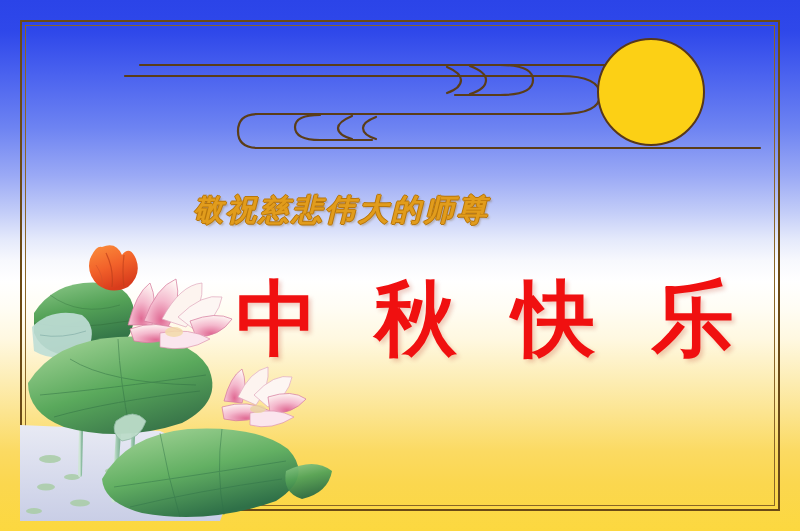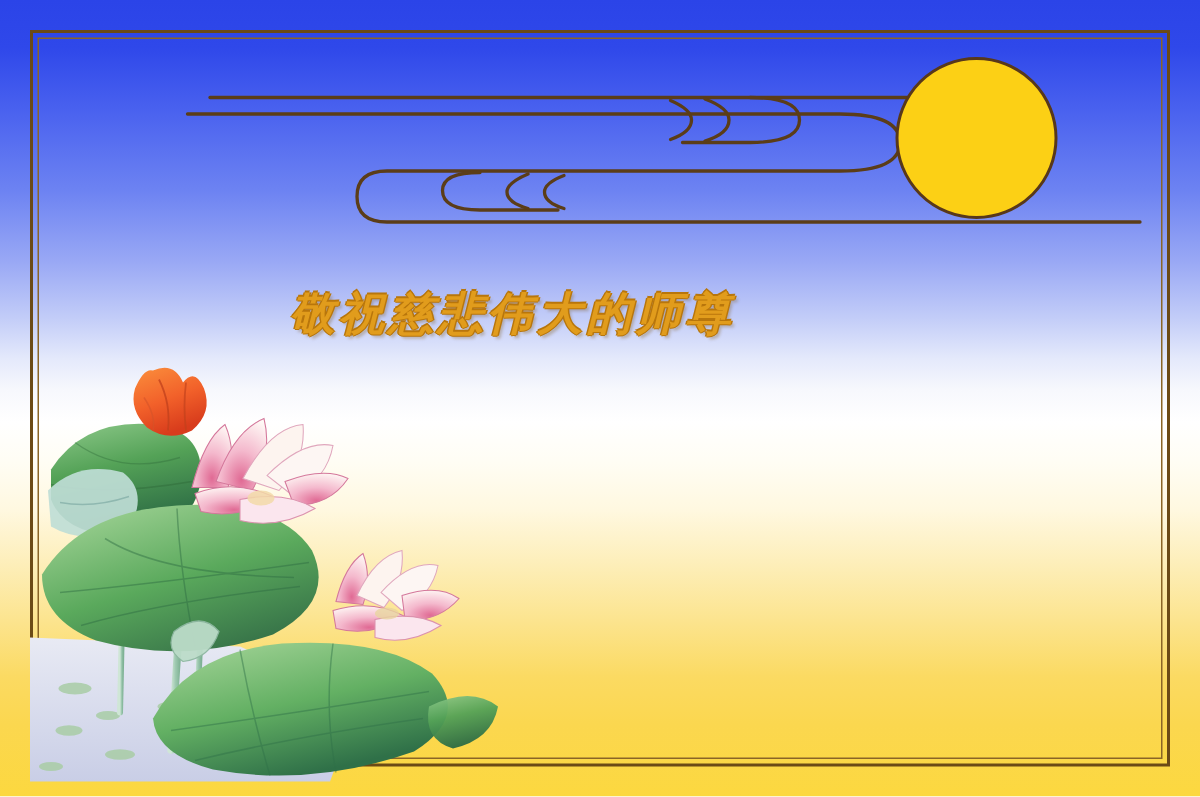--- a/index.html
+++ b/index.html
@@ -282,15 +282,16 @@
       <path d="M212,194 Q206,238 214,280"></path>
     </g>
 
     <path d="M106,186 Q124,172 136,186 Q130,204 112,206 Q100,198 106,186 Z" fill="#bcdcc9" opacity="0.95" stroke="#8fb8a2" stroke-width="0.8"></path>
 
     <path d="M276,236 Q304,222 322,236 Q318,258 292,264 Q272,258 276,236 Z" fill="url(#leafA)" opacity="0.95"></path>
   </svg>
 
   <div class="blessing-line">敬祝慈悲伟大的师尊</div>
 
+  <div class="main-greeting">中 秋 快 乐</div>
 
 
 </div>
 
 </body></html>

